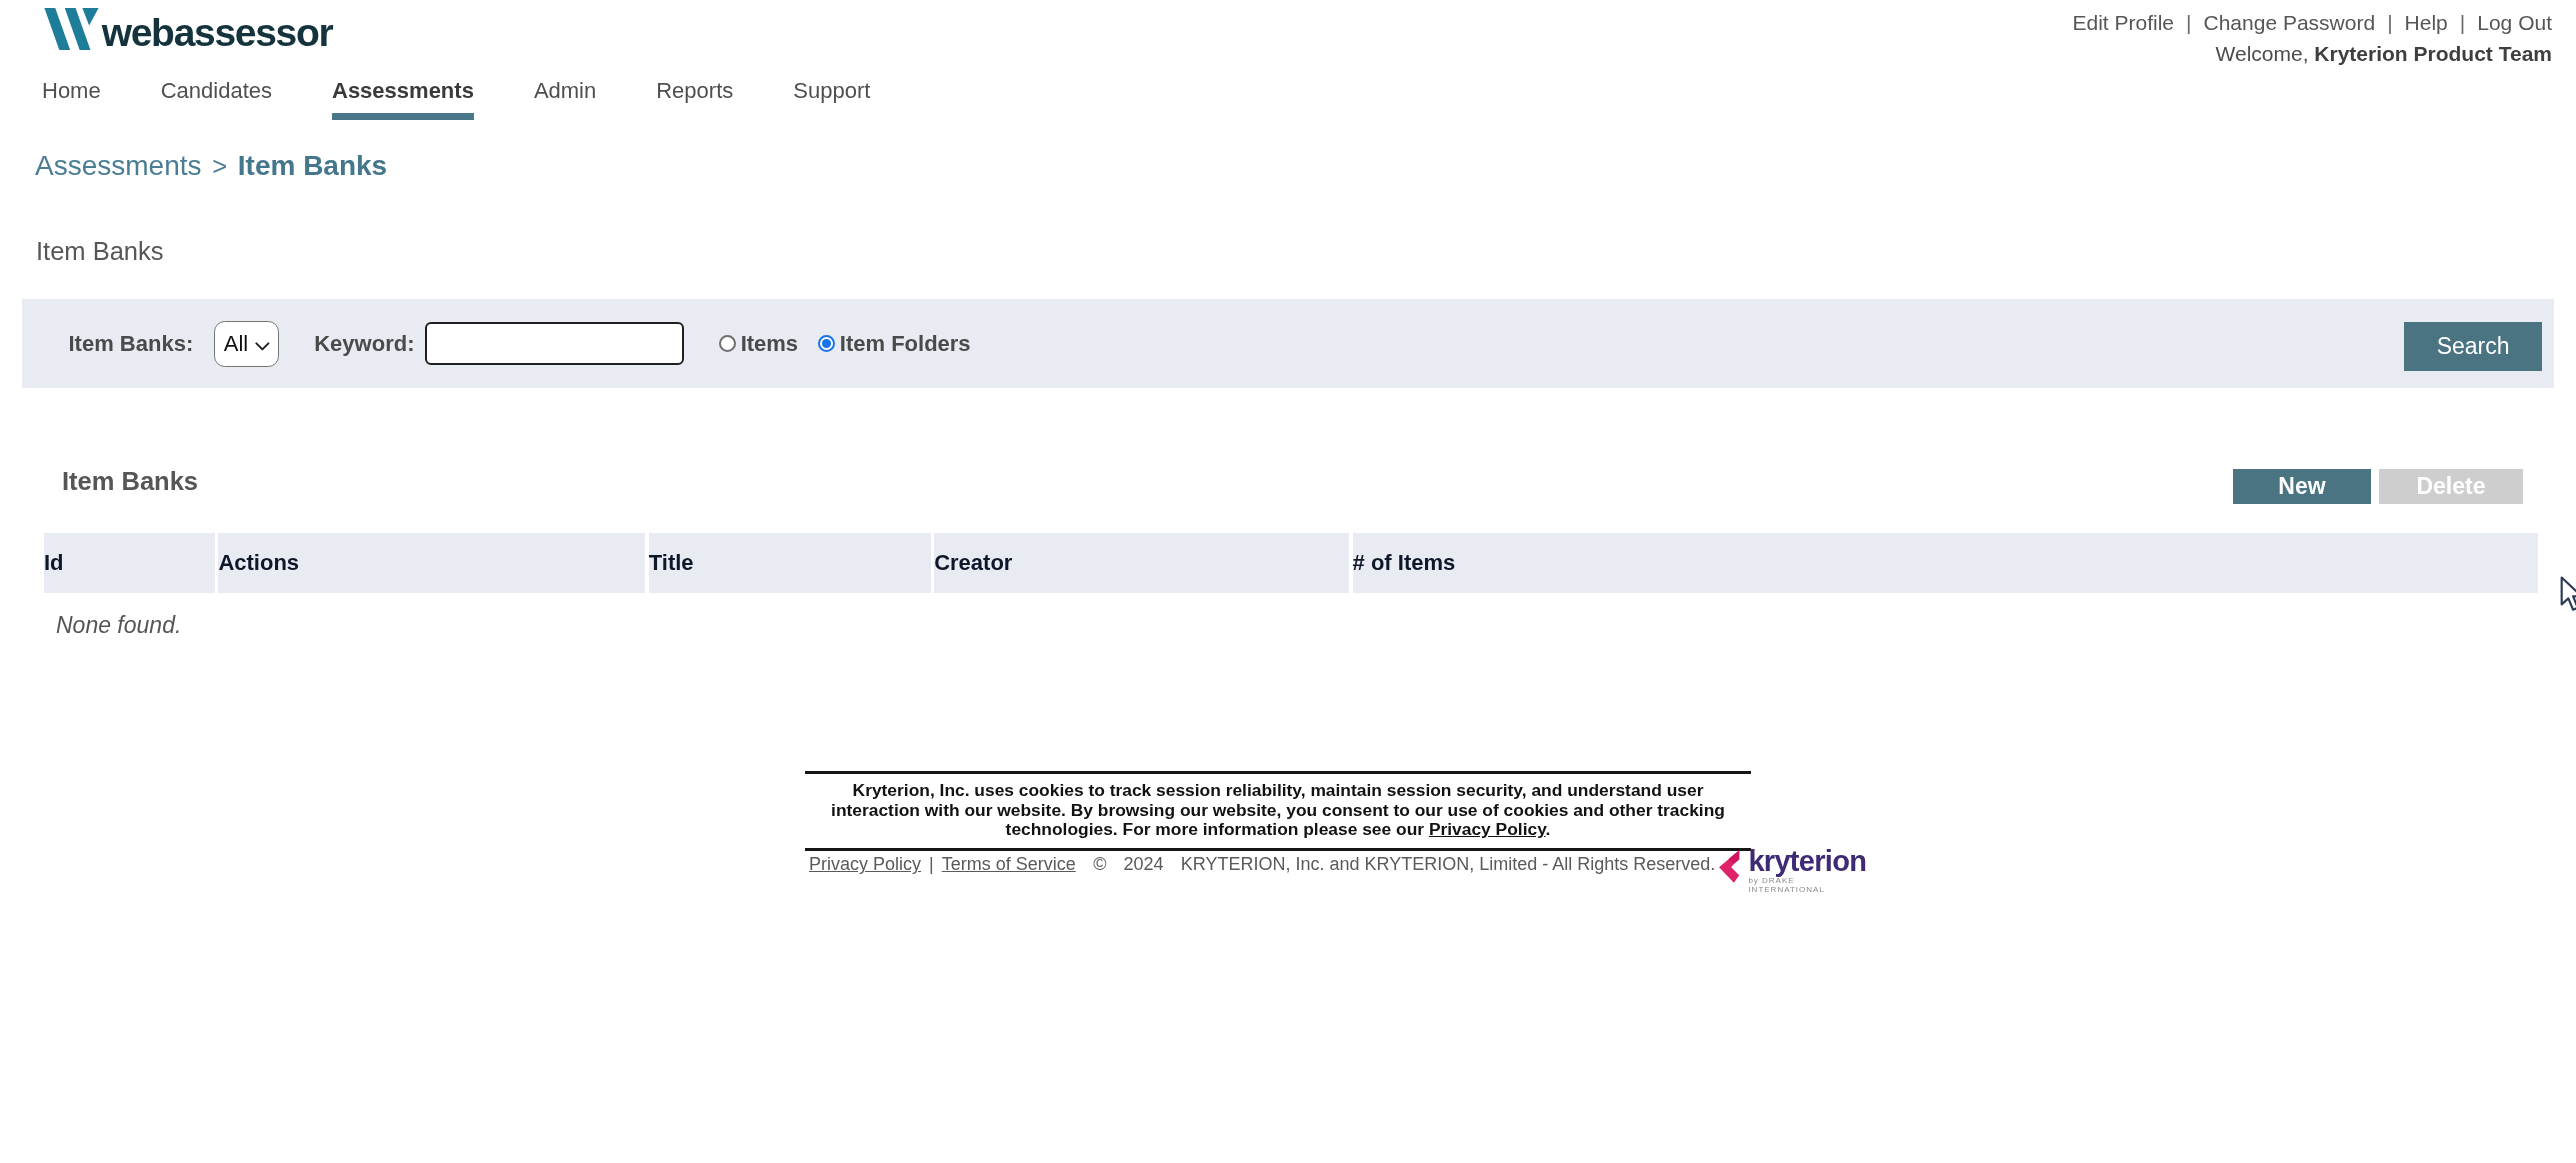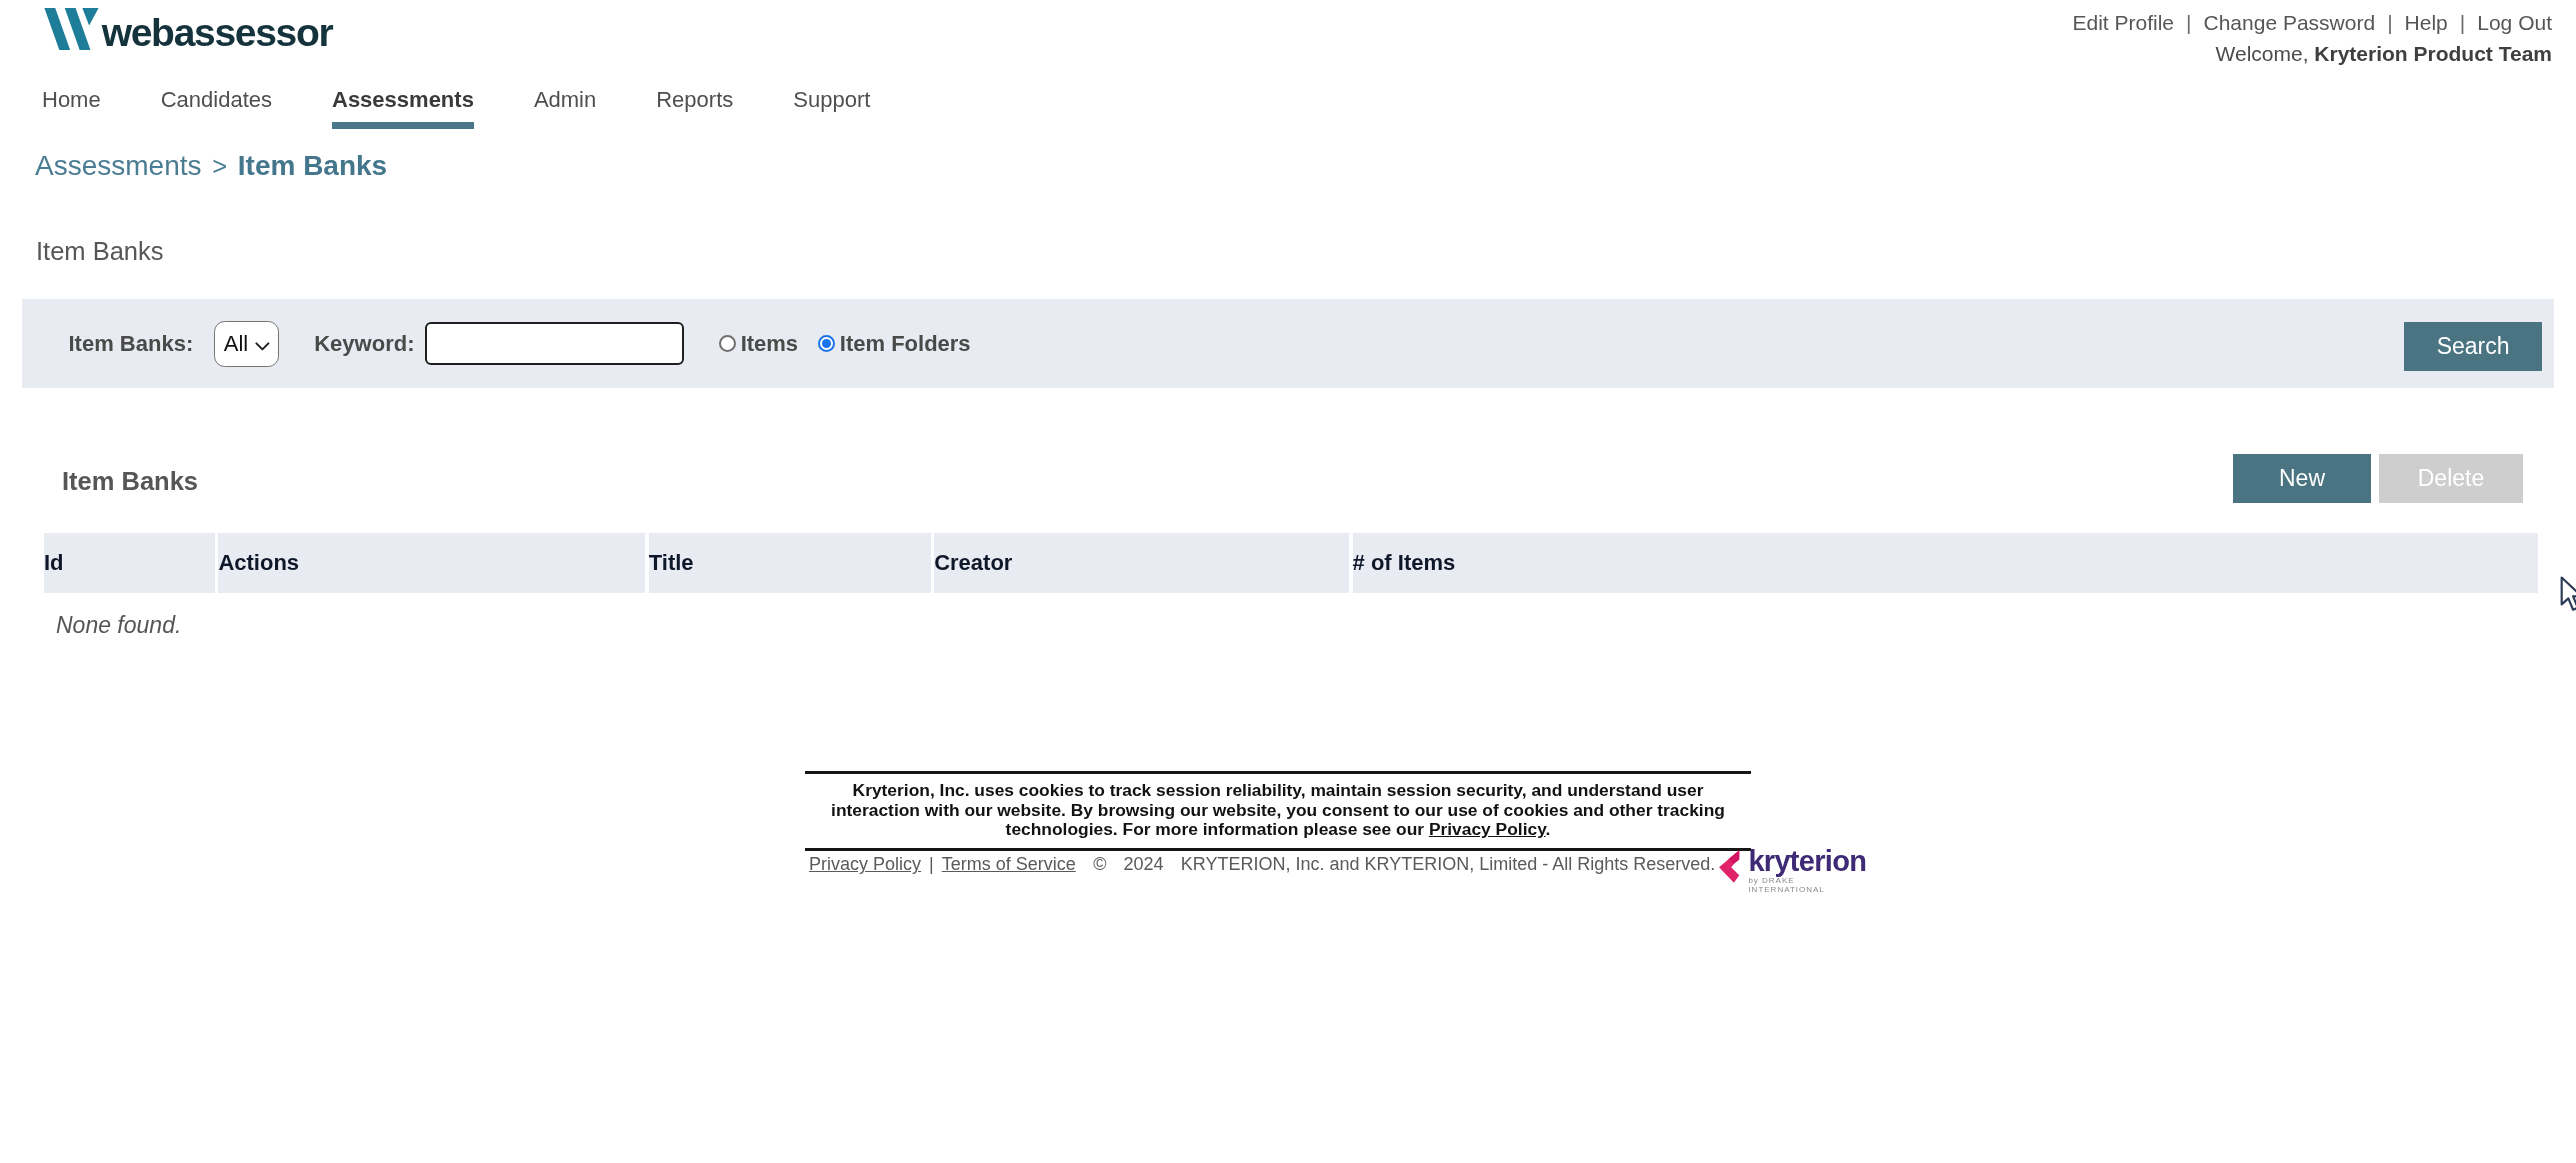--- a/index.html
+++ b/index.html
@@ -13,21 +13,21 @@
   
   .logo{position:absolute;left:44px;top:8px;display:flex;align-items:flex-end;}
   .logo-text{font-size:39px;font-weight:700;color:#14333c;letter-spacing:-1.3px;line-height:1;margin-left:2.7px;}
   .top-links{position:absolute;top:10.7px;right:24px;font-size:21px;color:#565656;display:flex;align-items:center;}
   .top-links .sep{margin:0 12px;color:#6a6a6a;}
   .top-links a{cursor:pointer;}
   .welcome{position:absolute;top:42px;right:24px;font-size:21px;color:#4c4c4c;}
   .welcome b{color:#3f3f3f;}
 
   
-  .nav{position:absolute;top:87px;left:42px;display:flex;}
+  .nav{position:absolute;top:78px;left:42px;display:flex;}
   .nav-item{font-size:22px;color:#4f4f4f;margin-right:60px;padding-bottom:8.7px;cursor:pointer;}
   .nav-item.active{font-weight:700;color:#3a3a3a;border-bottom:7.4px solid #49768a;}
 
   
   .breadcrumb{position:absolute;left:35px;top:150px;font-size:28px;color:#4a7d93;display:flex;align-items:baseline;}
   .breadcrumb .sep{margin:0 10.7px;font-size:25.5px;}
   .breadcrumb .current{font-weight:700;color:#44768c;}
   .page-title{position:absolute;left:36px;top:237px;font-size:25.5px;color:#565656;}
 
   
@@ -44,21 +44,21 @@
   .radio.unchecked{border:2px solid #6f6f6f;background:#fff;}
   .radio.checked{border:2px solid #1a73e8;background:#fff;position:relative;}
   .radio.checked::after{content:"";position:absolute;left:2px;top:2px;width:8.7px;height:8.7px;border-radius:50%;background:#1a73e8;}
   .radio-lbl{font-size:22px;font-weight:700;color:#4a4a4a;margin-left:4.7px;cursor:pointer;}
   .radio2{margin-left:20px;}
   .search-btn{position:absolute;right:11.4px;top:23px;width:138px;height:49px;background:#4a7482;color:#fff;
     font-size:23px;font-family:inherit;border:none;display:flex;align-items:center;justify-content:center;cursor:pointer;}
 
   
   .section-title{position:absolute;left:62px;top:467px;font-size:25.5px;font-weight:700;color:#565656;}
-  .btn{position:absolute;top:454px;height:49px;border:none;font-family:inherit;font-size:23px;font-weight:400;color:#fff;
+  .btn{position:absolute;top:469px;height:35px;border:none;font-family:inherit;font-size:23px;font-weight:700;color:#fff;
     display:flex;align-items:center;justify-content:center;}
   .new-btn{left:2233px;width:138px;background:#4a7482;cursor:pointer;}
   .delete-btn{left:2379px;width:144px;background:#cecece;cursor:default;}
 
   .table-header{position:absolute;left:44px;top:533px;width:2494px;height:60px;display:flex;gap:3.4px;}
   .th{background:#e8ebf1;font-size:22px;font-weight:700;color:#0f172a;display:flex;align-items:center;
     box-sizing:border-box;flex:none;}
   .th.c0{width:171px;} .th.c1{width:282px;} .th.c2{width:427px;} .th.c3{width:415px;} .th.c4{width:661px;} .th.c5{flex:1;}
   .none-found{position:absolute;left:56px;top:612px;font-style:italic;font-size:23px;color:#555;}
 

